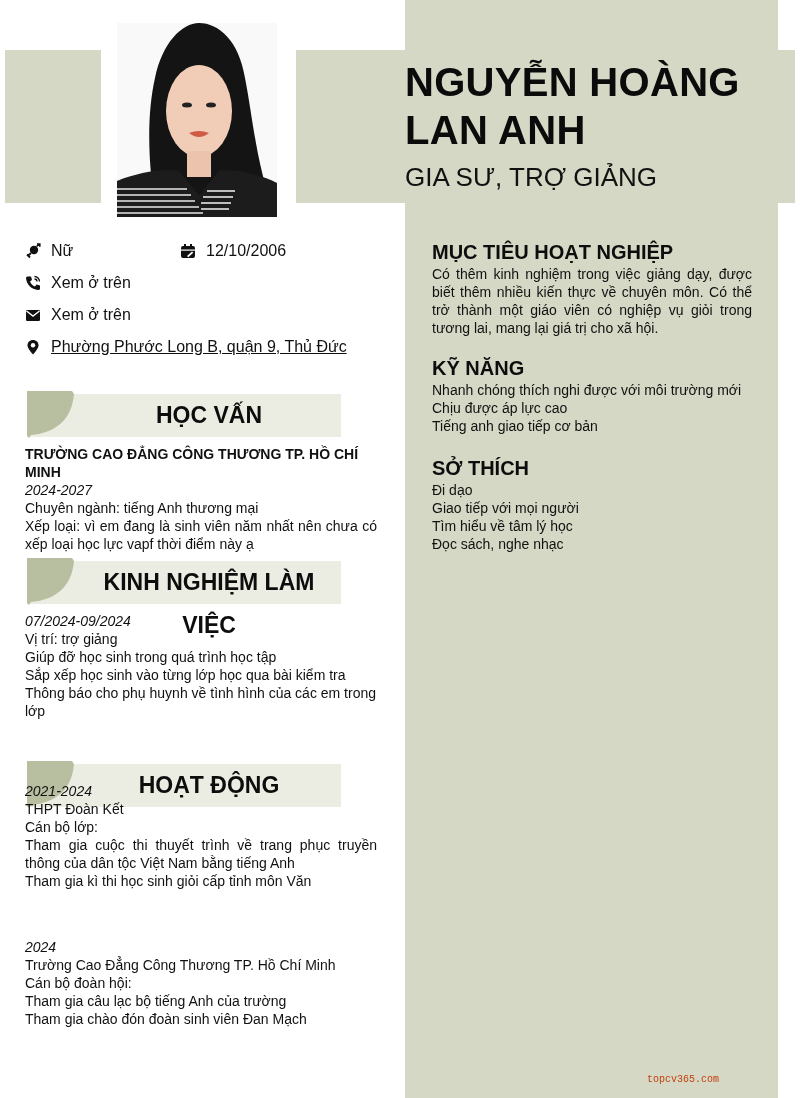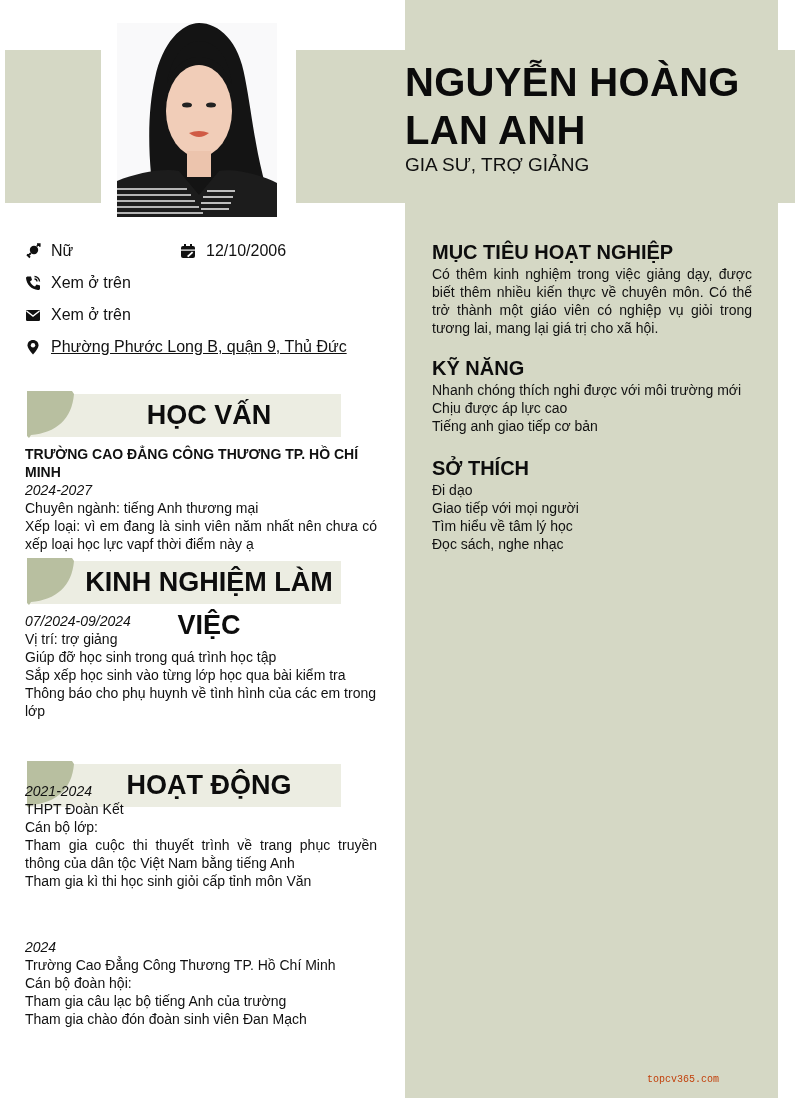--- a/index.html
+++ b/index.html
@@ -8,31 +8,31 @@
 
     .right-panel { position: absolute; left: 405px; top: 0; width: 373px; height: 1098px; background: #d5d8c5; }
     .band-left { position: absolute; left: 5px; top: 50px; width: 96px; height: 153px; background: #d5d8c5; }
     .band-right { position: absolute; left: 296px; top: 50px; width: 499px; height: 153px; background: #d5d8c5; }
 
     .photo { position: absolute; left: 117px; top: 23px; width: 160px; height: 194px; background: #fafafa; overflow: hidden; }
     .photo svg { width: 100%; height: 100%; display: block; }
 
     .name-block { position: absolute; left: 405px; top: 58px; width: 373px; }
     .name { font-size: 40px; font-weight: bold; line-height: 48px; color: #0b0b0b; letter-spacing: 0.3px; }
-    .role { font-size: 19px; color: #111; }
+    .role { margin-top: 8px; font-size: 26px; color: #111; }
 
     .contact { position: absolute; left: 25px; top: 240px; width: 370px; font-size: 16px; }
     .contact-row { position: absolute; display: flex; align-items: center; height: 22px; white-space: nowrap; }
     .contact-row .ic { width: 16px; height: 16px; margin-right: 10px; display: inline-flex; align-items: center; justify-content: center; }
     .contact-row .ic svg { width: 16px; height: 16px; display: block; }
 
     .sec-head { position: absolute; left: 26px; width: 316px; height: 50px; }
     .sec-head .bar { position: absolute; left: 2px; top: 5px; width: 313px; height: 43px; background: #ecede2; }
     .sec-head .corner { position: absolute; left: 0; top: 0; width: 50px; height: 50px; }
-    .sec-head .title { position: absolute; left: 50px; right: 0; top: 5px; height: 43px; line-height: 43px; text-align: center; font-size: 27px; font-weight: bold; color: #0d0d0d; }
+    .sec-head .title { position: absolute; left: 50px; right: 0; top: 5px; height: 43px; line-height: 43px; text-align: center; font-size: 23px; font-weight: bold; color: #0d0d0d; }
 
     .block { position: absolute; left: 25px; width: 352px; font-size: 14px; line-height: 18px; color: #111; }
     .block .org { font-weight: bold; font-size: 14px; }
     .block .date { font-style: italic; }
     .block .just { text-align: justify; }
 
     .r-sec { position: absolute; left: 432px; width: 320px; }
     .r-title { font-size: 20px; font-weight: bold; line-height: 26px; color: #0d0d0d; }
     .r-body { font-size: 14px; line-height: 18px; color: #111; }
     .r-body.just { text-align: justify; }

